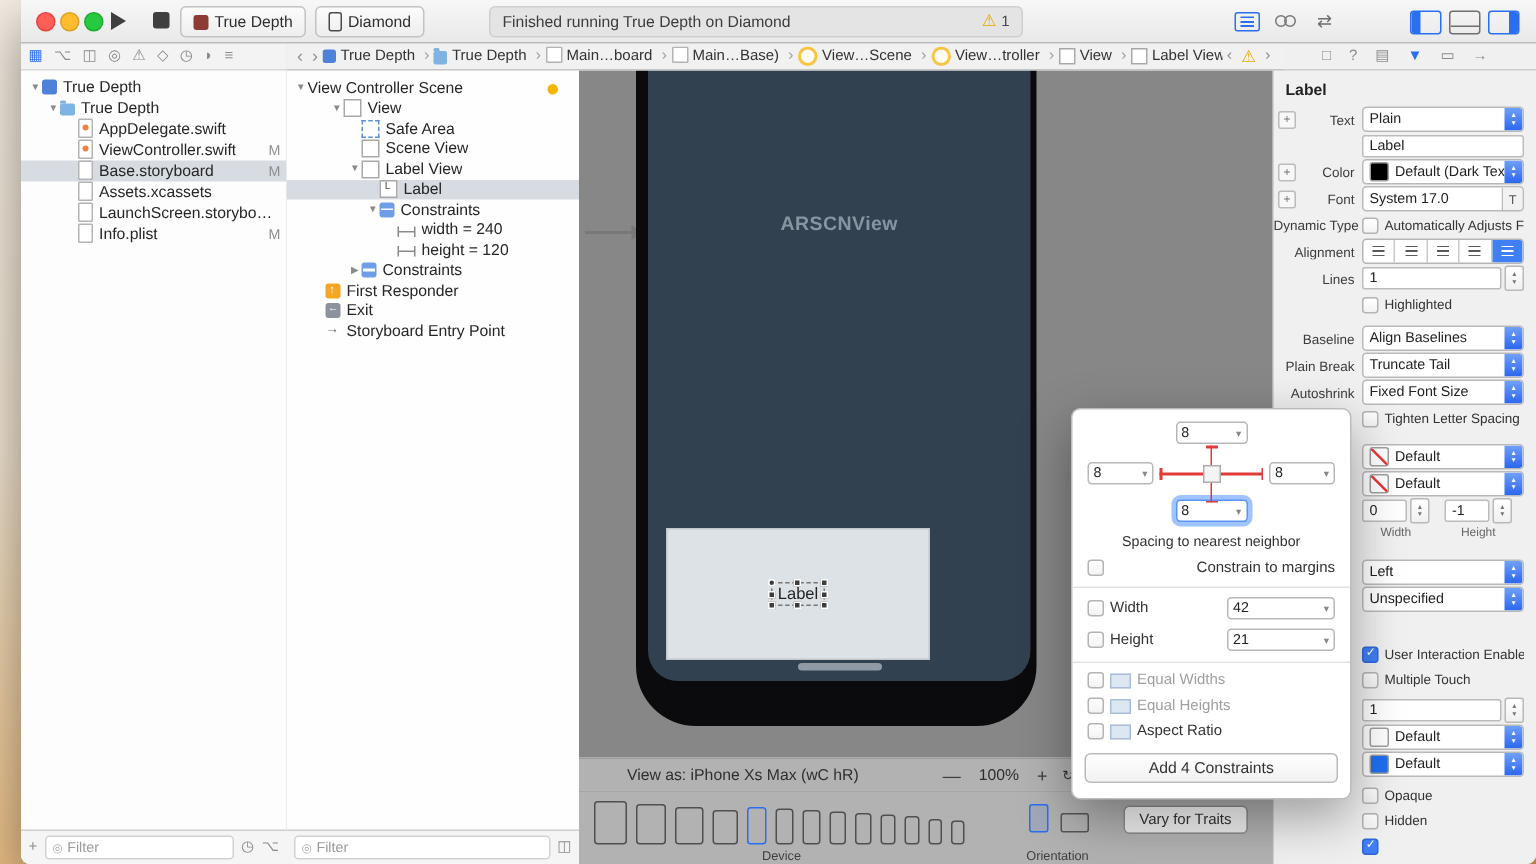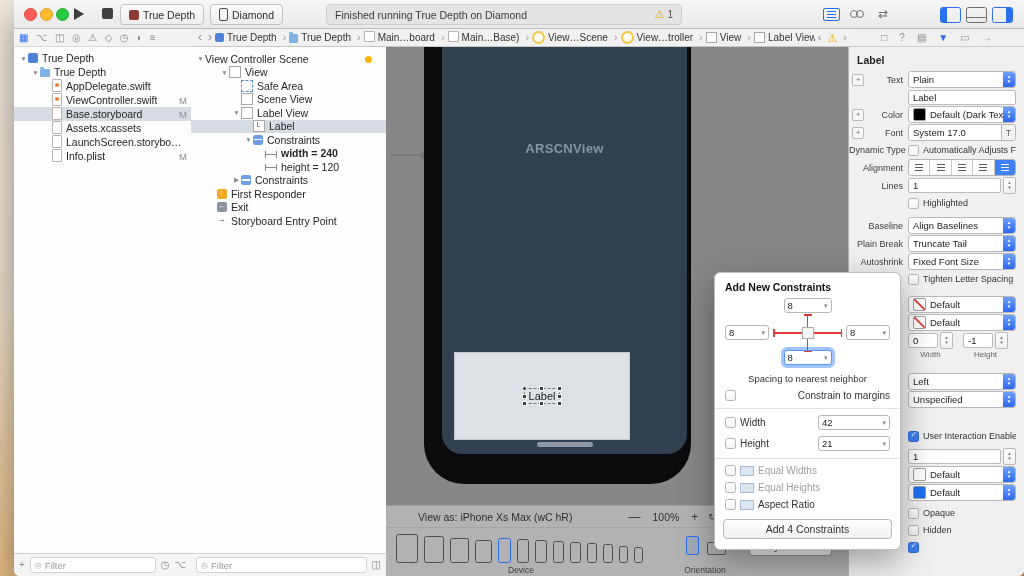--- a/index.html
+++ b/index.html
@@ -108,21 +108,21 @@
   .outline{position:absolute;left:177px;top:46px;width:195px;bottom:0;background:#fefefe;border-right:1px solid #b5b5b5}
   .outline .tree{top:0;bottom:22px;padding-top:6px}
   .outline .trow{height:13.5px}
 
   
   .canvas{position:absolute;left:372px;top:46px;width:462px;height:459px;background:#878787;overflow:hidden}
   .entry-arrow{position:absolute;left:4px;top:108px;width:32px;height:2px;background:#787878}
   .entry-arrow::after{content:"";position:absolute;right:-7px;top:-4.5px;border-left:8px solid #787878;
     border-top:5.5px solid transparent;border-bottom:5.5px solid transparent}
   .phone{position:absolute;left:38px;top:0;width:267px;height:438px;background:#0b0b0d;border-radius:0 0 40px 40px}
-  .pscreen{position:absolute;left:18px;right:4px;top:0;height:408px;background:#32414f;border-radius:0 0 20px 20px;overflow:hidden}
+  .pscreen{position:absolute;left:8px;right:4px;top:0;height:408px;background:#32414f;border-radius:0 0 20px 20px;overflow:hidden}
   .arscn{position:absolute;top:95px;left:0;right:0;text-align:center;color:#8795a3;font-size:13px;font-weight:bold;letter-spacing:.3px}
   .labelview{position:absolute;left:12px;top:306px;width:174px;height:86px;background:#dde2e6;border:1px solid #c2c7cc;
     display:flex;align-items:center;justify-content:center}
   .sel-label{position:relative;font-size:11px;color:#222;border:1px dashed #777;padding:1px 4px;background:transparent}
   .h{position:absolute;width:5px;height:5px;background:#3c3c3c;border:1px solid #fff;box-sizing:border-box}
   .h.tl{left:-3px;top:-3px}.h.tc{left:50%;margin-left:-2.5px;top:-3px}.h.tr{right:-3px;top:-3px}
   .h.ml{left:-3px;top:50%;margin-top:-2.5px}.h.mr{right:-3px;top:50%;margin-top:-2.5px}
   .h.bl{left:-3px;bottom:-3px}.h.bc{left:50%;margin-left:-2.5px;bottom:-3px}.h.br{right:-3px;bottom:-3px}
   .homebar{position:absolute;left:50%;transform:translateX(-50%);top:396px;width:56px;height:5px;border-radius:2.5px;background:#909aa4}
 
@@ -431,21 +431,21 @@
         <div class="trow selected" style="padding-left: 53px;">
           <span class="disc"></span>
           <span class="ic" data-icon="labelicon"></span>
           <span class="tlabel">Label</span>
         </div>
         <div class="trow" style="padding-left: 53px;">
           <span class="disc">▼</span>
           <span class="ic" data-icon="constraints"></span>
           <span class="tlabel">Constraints</span>
         </div>
-        <div class="trow" style="padding-left: 65px; font-weight: bold;">
+        <div class="trow" style="padding-left: 65px;">
           <span class="disc"></span>
           <span class="ic" data-icon="constraint"></span>
           <span class="tlabel">width = 240</span>
         </div>
         <div class="trow" style="padding-left: 65px;">
           <span class="disc"></span>
           <span class="ic" data-icon="constraint"></span>
           <span class="tlabel">height = 120</span>
         </div>
         <div class="trow" style="padding-left: 41px;">
@@ -728,20 +728,27 @@
             </span>
           </span>
       </div>
       <div class="irow" style="margin-top:20px">
         <span class="ilabel"></span>
         <span class="ictrl">
             <span class="cb checked"></span>
             <span class="cblabel">User Interaction Enabled</span>
           </span>
       </div>
+      <div class="irow">
+        <span class="ilabel"></span>
+        <span class="ictrl">
+            <span class="cb"></span>
+            <span class="cblabel">Multiple Touch</span>
+          </span>
+      </div>
       <div class="irow" style="margin-top:4px">
         <span class="ilabel"></span>
         <span class="ictrl">
             <span class="tfield">1</span>
             <span class="stepper"></span>
           </span>
       </div>
       <div class="irow">
         <span class="ilabel"></span>
         <span class="ictrl">
@@ -780,21 +787,20 @@
         <span class="ilabel"></span>
         <span class="ictrl">
             <span class="cb checked"></span>
           </span>
       </div>
 
     </div>
   </div>
 
   <div class="popover">
-    <div class="pop-title">Add New Constraints</div>
     <div class="pop-center">
       <span class="combo">
           <span>8</span>
         </span>
     </div>
     <div class="mid">
       <span class="combo left">
           <span>8</span>
         </span>
       <span class="combo right">

